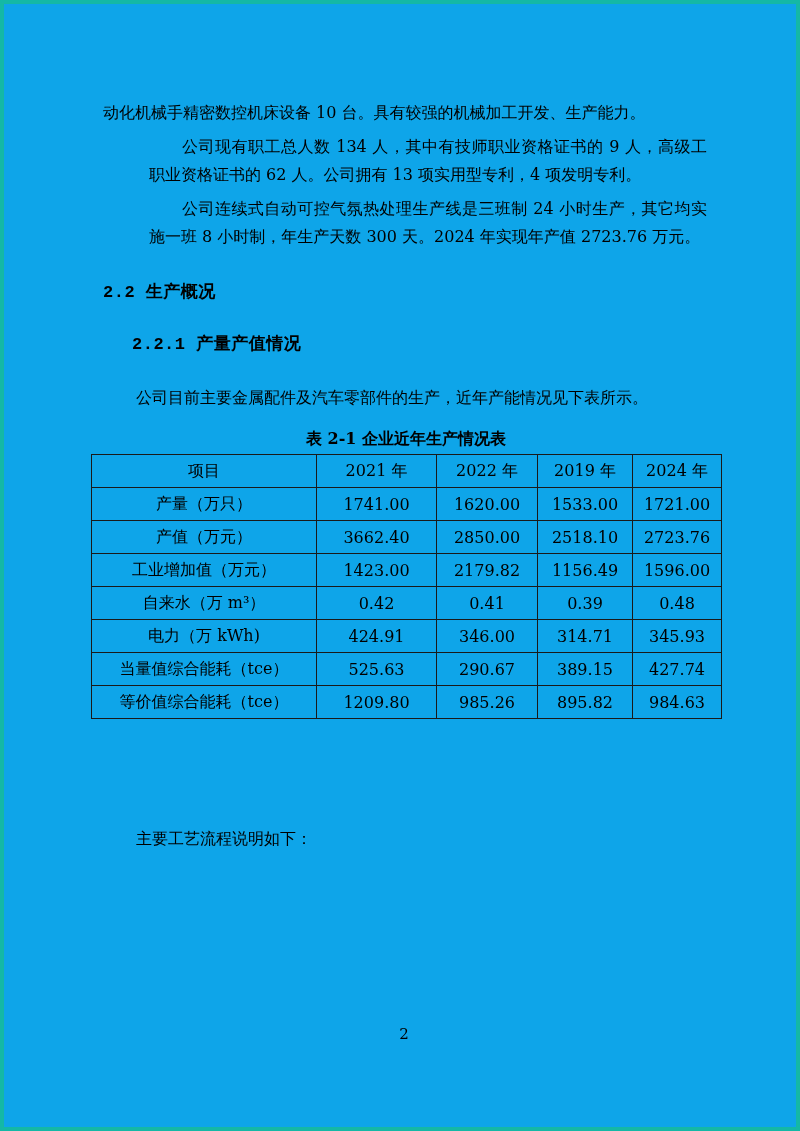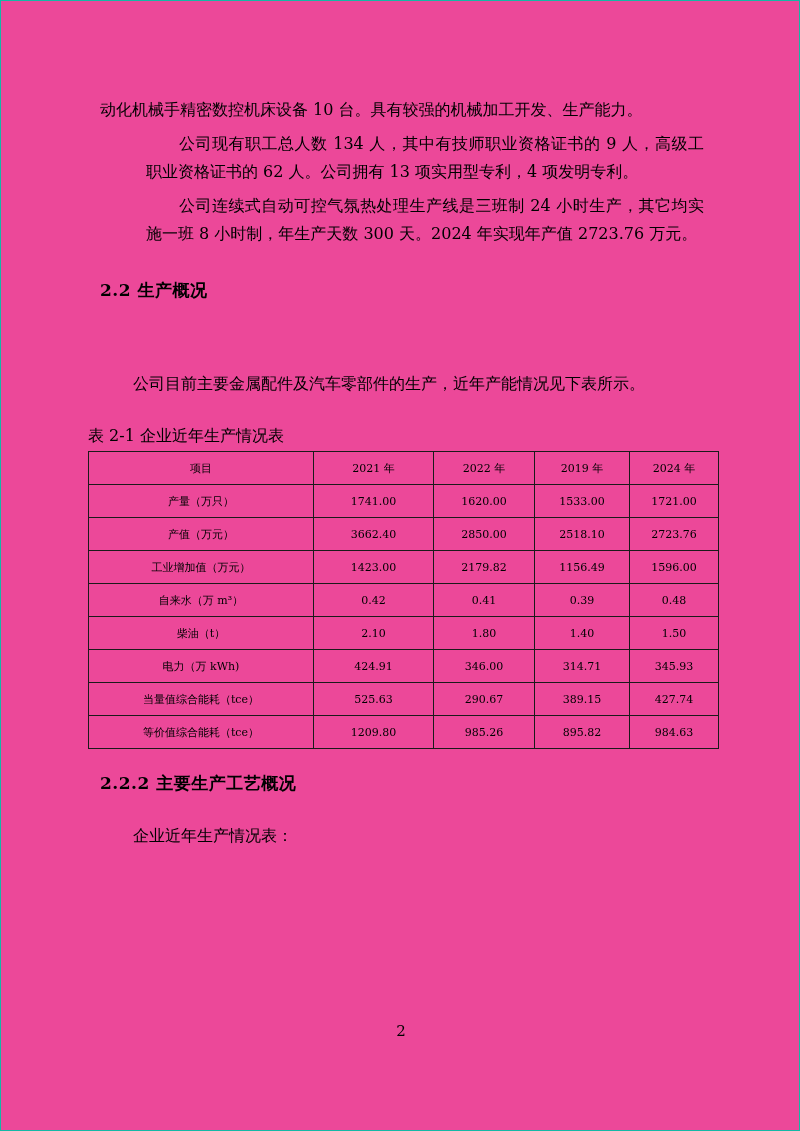--- a/index.html
+++ b/index.html
@@ -1,55 +1,56 @@
 <!DOCTYPE html>
 <html><head>
 <meta charset="utf-8">
 <style>
   html,body{margin:0;padding:0;background:#ffffff;}
   .page{
     position:relative;
     width:800px;height:1131px;
     box-sizing:border-box;
-    background:#ec4899;
-    border:1px solid #14b8a6;
+    background:#0ea5e9;
+    border:4px solid #14b8a6;
     font-family:"DejaVu Serif","Liberation Serif",serif;
     color:#000000;
     overflow:hidden;
   }
   .abs{position:absolute;}
   .body-text{
     left:99px;width:604px;
     font-size:16px;line-height:28px;
     text-align:justify;
   }
   .body-text p{margin:0 0 6px 0;}
   .body-text p.indent{text-indent:33px;margin-left:46px;}
   .para{font-size:16px;line-height:28px;}
   .indent-1line{left:99px;width:604px;text-indent:33px;}
   .heading{
     left:99px;
     font-size:17px;font-weight:bold;line-height:24px;
     letter-spacing:0.5px;
+    font-family:Liberation Mono, monospace;
   }
   .table-title{
     left:87px;width:630px;
-    text-align:left;font-size:16px;font-weight:normal;line-height:24px;
+    text-align:center;font-size:16px;font-weight:bold;line-height:24px;
   }
   table.prod{
     border-collapse:collapse;
     table-layout:fixed;
     width:630px;
   }
   table.prod td{
     border:1px solid #1a1a1a;
     height:32px;
     text-align:center;
     vertical-align:middle;
-    font-size:11px;
+    font-size:16px;
     padding:0 2px;
     overflow:hidden;
     white-space:nowrap;
   }
   .col-0{width:225px;}
   .col-1{width:120px;}
   .col-2{width:101px;}
   .col-3{width:95px;}
   .col-4{width:89px;}
   .page-number{
@@ -63,22 +64,23 @@
 <div class="page">
 
   <div class="abs body-text" style="top:95px;">
     <p>动化机械手精密数控机床设备 10 台。具有较强的机械加工开发、生产能力。</p>
     <p class="indent">公司现有职工总人数 134 人，其中有技师职业资格证书的 9 人，高级工职业资格证书的 62 人。公司拥有 13 项实用型专利，4 项发明专利。</p>
     <p class="indent">公司连续式自动可控气氛热处理生产线是三班制 24 小时生产，其它均实施一班 8 小时制，年生产天数 300 天。2024 年实现年产值 2723.76 万元。</p>
   </div>
 
   <div class="abs heading" style="top:277px;">2.2 生产概况</div>
 
+  <div class="abs heading" style="top:329px;left:128px;">2.2.1 产量产值情况</div>
 
-  <div class="abs para indent-1line" style="top:370px;font-family:Liberation Mono, monospace;">公司目前主要金属配件及汽车零部件的生产，近年产能情况见下表所示。</div>
+  <div class="abs para indent-1line" style="top:380px;">公司目前主要金属配件及汽车零部件的生产，近年产能情况见下表所示。</div>
 
   <div class="abs table-title" style="top:423px;">表 2-1 企业近年生产情况表</div>
 
   <div class="abs" style="top:450px;left:87px;">
     <table class="prod">
       <colgroup>
         <col class="col-0">
           <col class="col-1">
           <col class="col-2">
           <col class="col-3">
@@ -114,27 +116,20 @@
             <td>1596.00</td>
           </tr>
           <tr>
             <td>自来水（万 m³）</td>
             <td>0.42</td>
             <td>0.41</td>
             <td>0.39</td>
             <td>0.48</td>
           </tr>
           <tr>
-            <td>柴油（t）</td>
-            <td>2.10</td>
-            <td>1.80</td>
-            <td>1.40</td>
-            <td>1.50</td>
-          </tr>
-          <tr>
             <td>电力（万 kWh)</td>
             <td>424.91</td>
             <td>346.00</td>
             <td>314.71</td>
             <td>345.93</td>
           </tr>
           <tr>
             <td>当量值综合能耗（tce）</td>
             <td>525.63</td>
             <td>290.67</td>
@@ -145,19 +140,18 @@
             <td>等价值综合能耗（tce）</td>
             <td>1209.80</td>
             <td>985.26</td>
             <td>895.82</td>
             <td>984.63</td>
           </tr>
         </tbody>
     </table>
   </div>
 
-  <div class="abs heading" style="top:770px;">2.2.2 主要生产工艺概况</div>
 
-  <div class="abs para indent-1line" style="top:821px;">企业近年生产情况表：</div>
+  <div class="abs para indent-1line" style="top:821px;">主要工艺流程说明如下：</div>
 
   <div class="abs page-number" style="top:1020px;">2</div>
 
 </div>
 
 </body></html>

